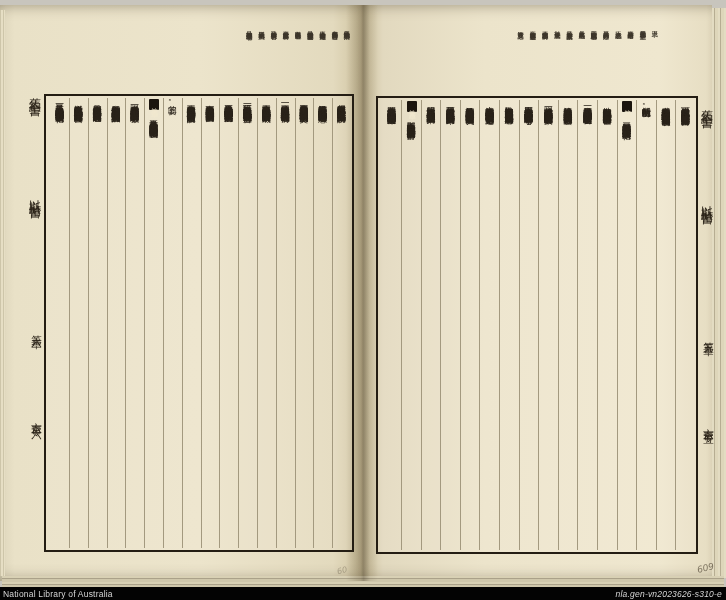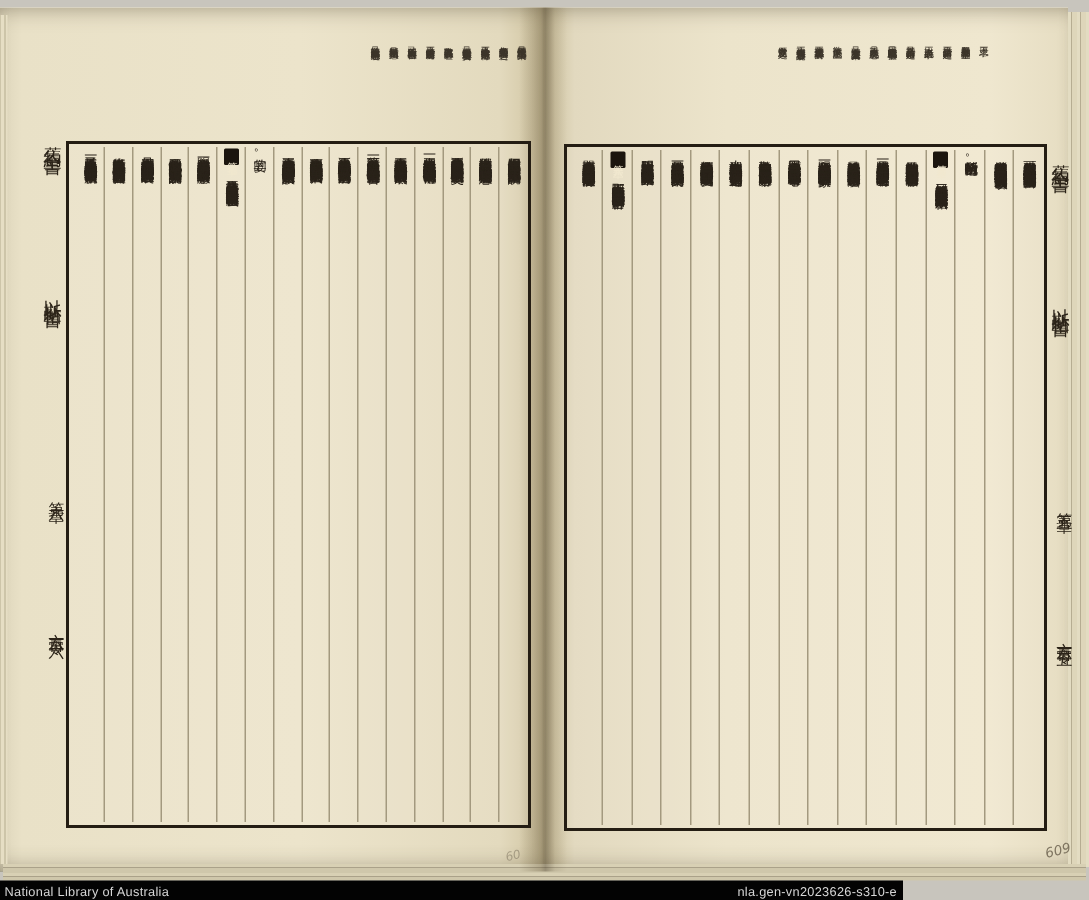--- a/index.html
+++ b/index.html
@@ -74,25 +74,25 @@
   }
   .hdr.small{font-size:10.5px;letter-spacing:2px;}
   
   .pencil{
     position:absolute;font-family:"DejaVu Sans",sans-serif;font-style:italic;
     color:#7e7460;font-size:9px;transform:rotate(-14deg);
   }
   .pencil.faint{opacity:.55;font-size:8px;}
   
   .nla-bar{
-    position:absolute;left:0;top:587px;width:602px;height:13px;background:#030303;
+    position:absolute;left:0;top:587px;width:726px;height:13px;background:#030303;
     font-family:"Liberation Sans",sans-serif;font-size:8.5px;color:#d6d6d6;
   }
   .nla-bar .lib{position:absolute;left:3px;top:2px;letter-spacing:.2px;}
-  .nla-bar .cat{position:absolute;right:4px;top:2px;letter-spacing:.2px;}
+  .nla-bar .cat{position:absolute;right:4px;top:2px;letter-spacing:.2px;font-style:italic;}
 </style>
 </head>
 <body>
 
 <div class="page page-left"></div>
 <div class="page page-right"></div>
 <div class="left-edge"></div>
 <div class="fore-edge"></div>
 <div class="bottom-edge"></div>
 <div class="gutter"></div>

